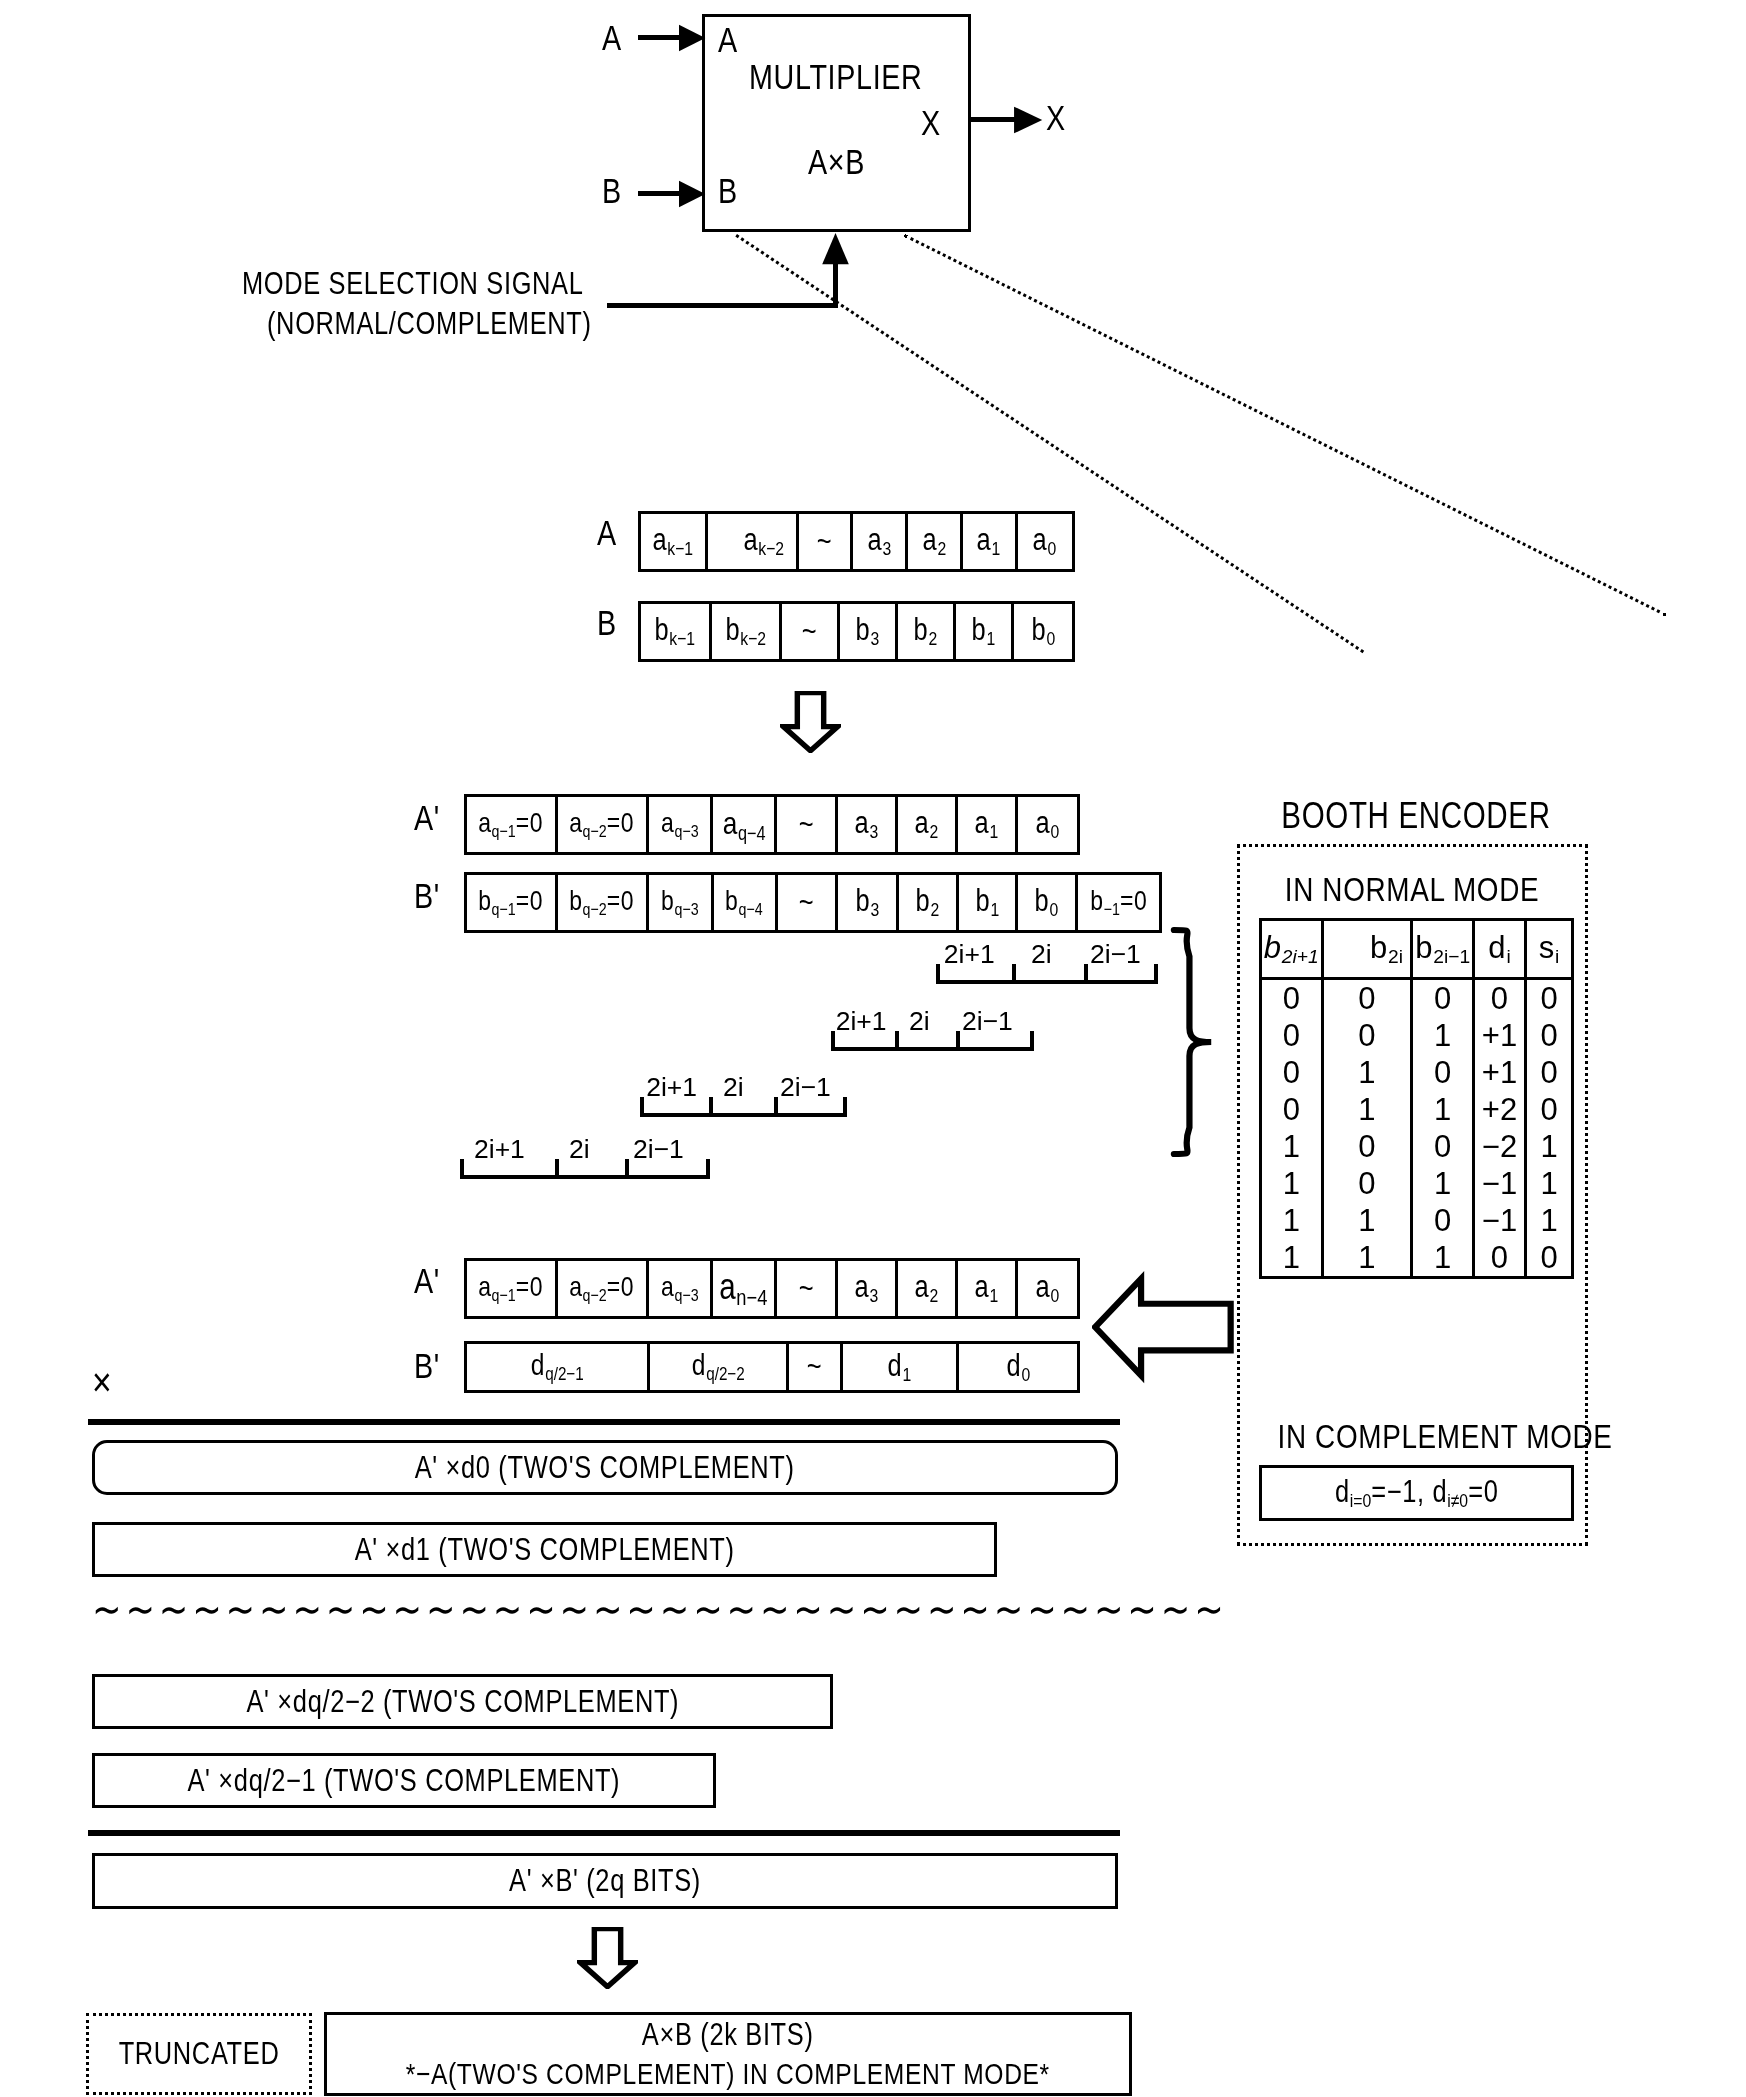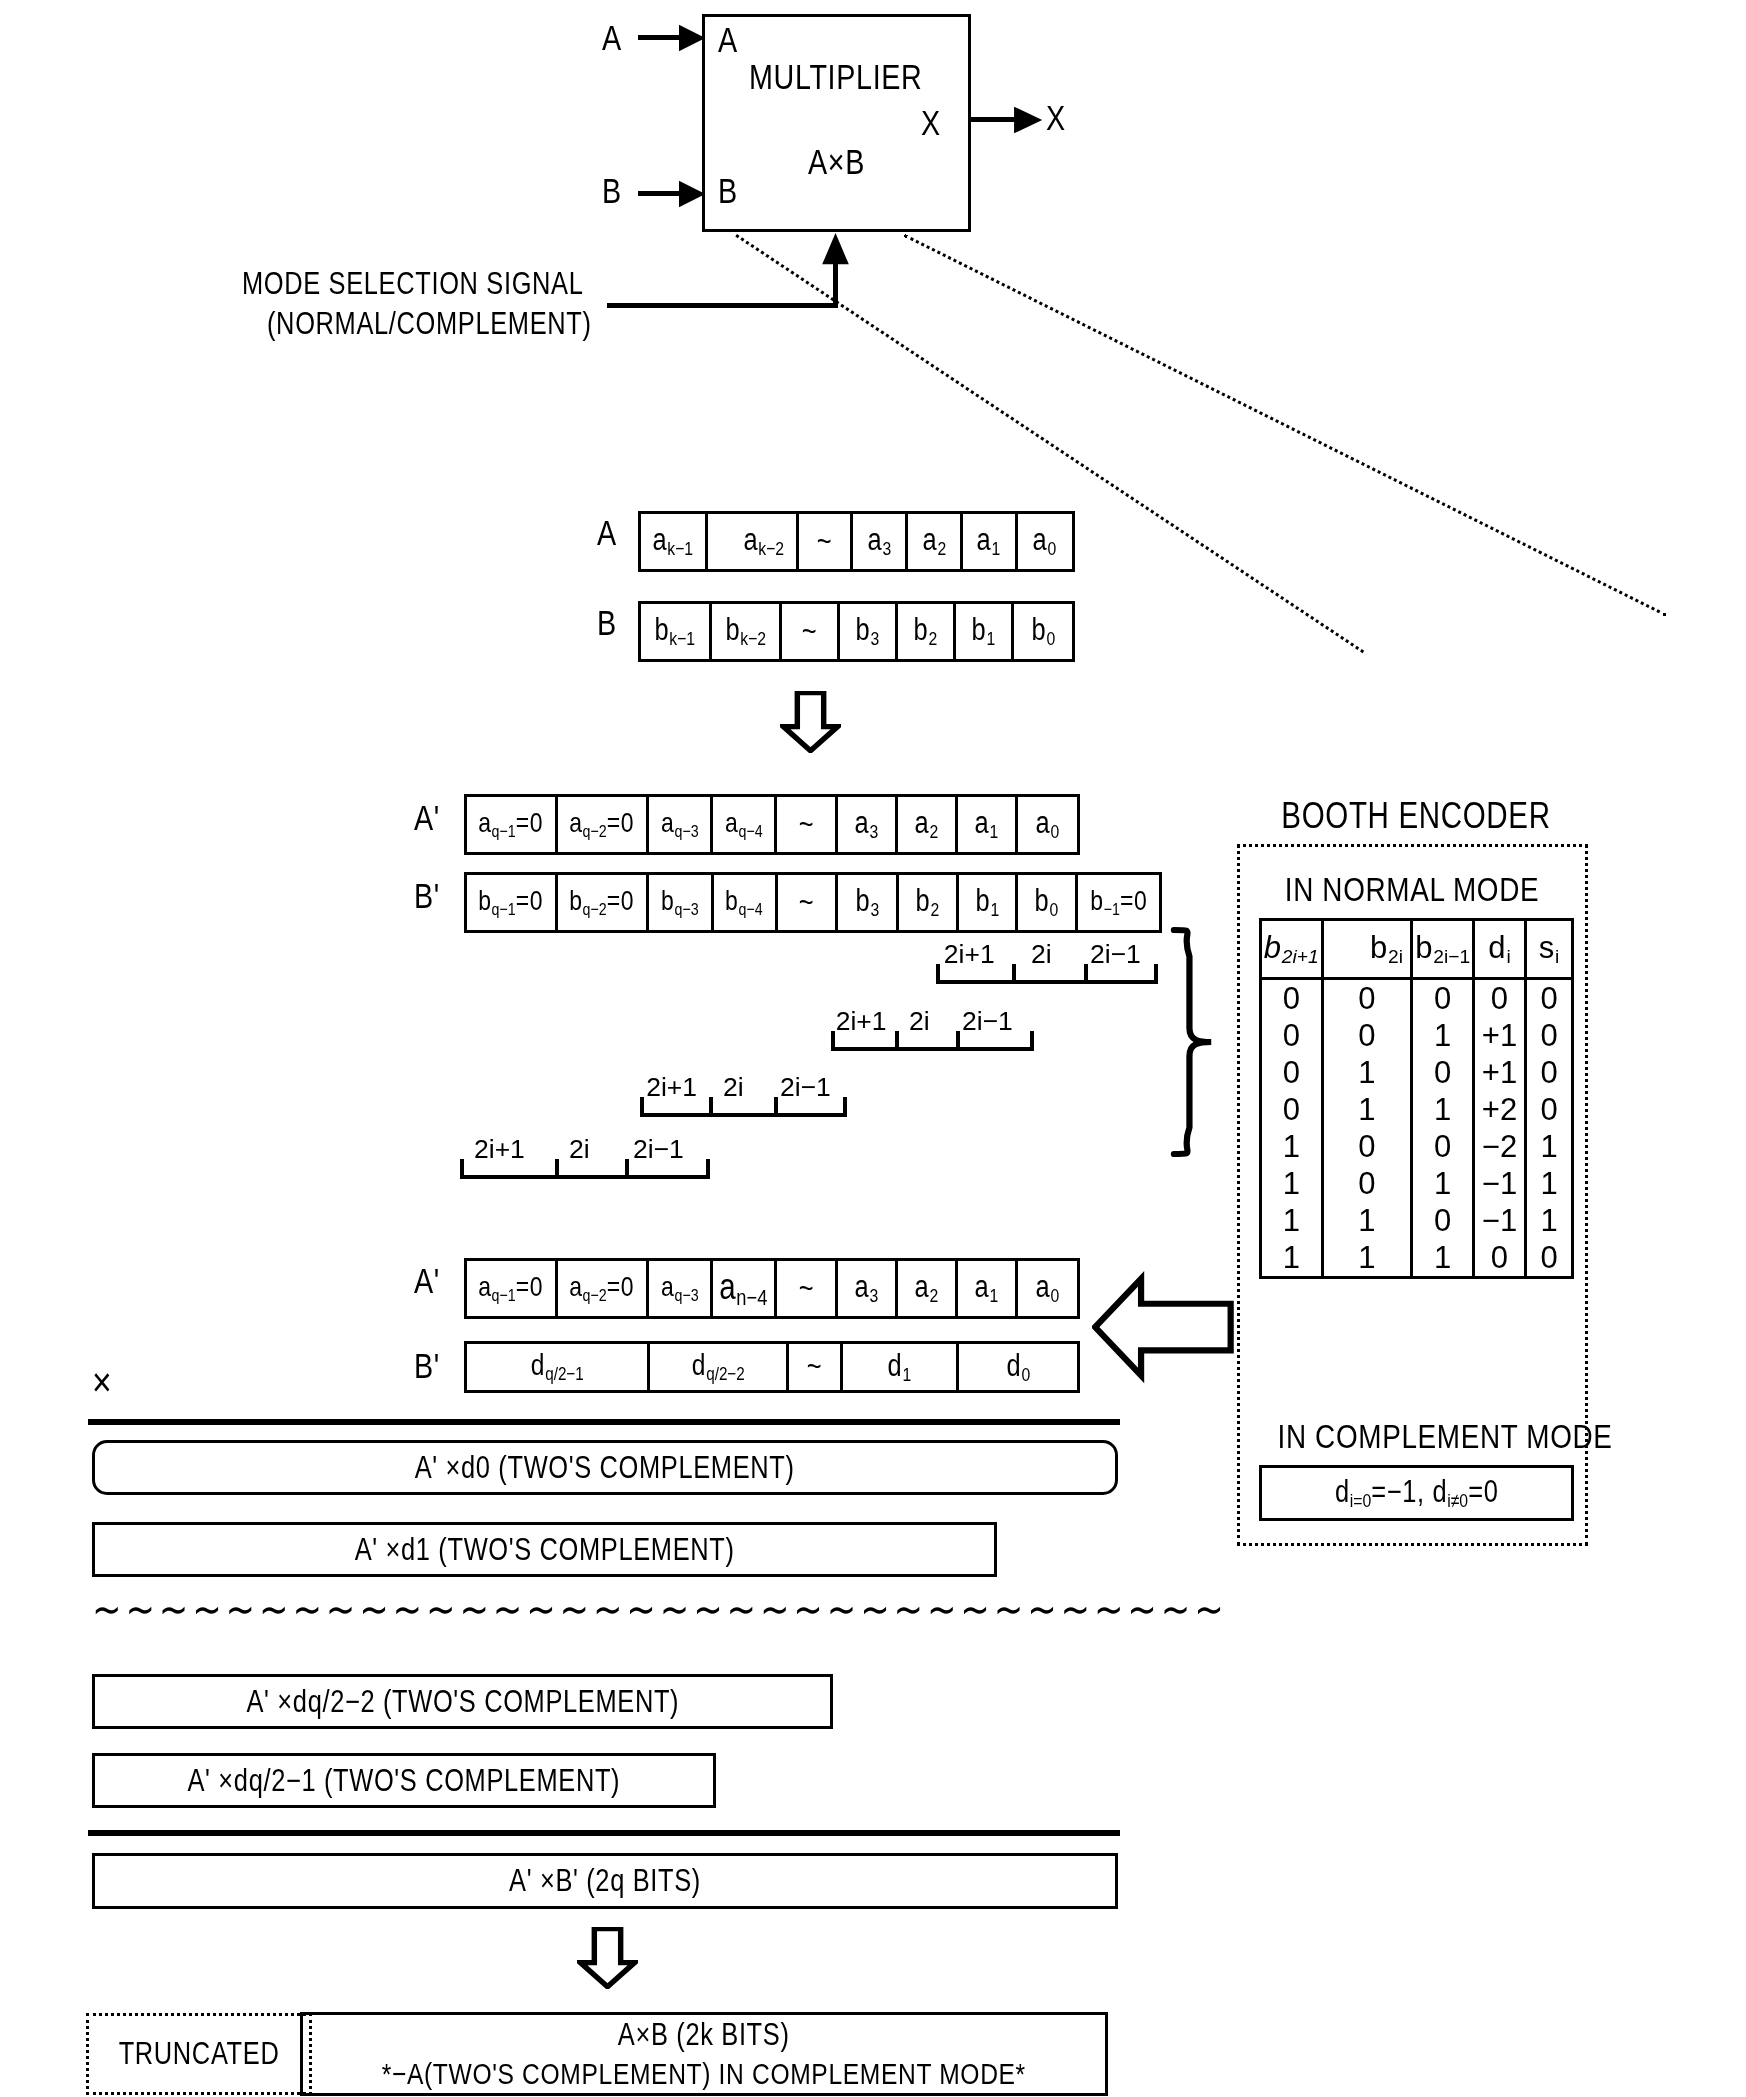--- a/index.html
+++ b/index.html
@@ -224,21 +224,21 @@
   <div class="abs bitrow" style="left:464px;top:794px;width:616px;height:61px;">
     <div class="cell" style="width:92px;font-size:28px;">
         <span class="cond-c">a<sub>q−1</sub>=0</span>
       </div>
     <div class="cell" style="width:92px;font-size:28px;">
         <span class="cond-c">a<sub>q−2</sub>=0</span>
       </div>
     <div class="cell" style="width:65px;font-size:28px;">
         <span class="cond-c">a<sub>q−3</sub></span>
       </div>
-    <div class="cell" style="width:65px;font-size:28px;">
+    <div class="cell" style="width:65px;font-size:32px;">
         <span class="cond-c">a<sub>q−4</sub></span>
       </div>
     <div class="cell" style="width:61px;">
         <span class="cond-c">~</span>
       </div>
     <div class="cell" style="width:61px;">
         <span class="cond-c">a<sub>3</sub></span>
       </div>
     <div class="cell" style="width:61px;">
         <span class="cond-c">a<sub>2</sub></span>
@@ -504,19 +504,19 @@
   </div>
 
   <svg class="abs" style="left:577px;top:1927px;" width="61" height="62" viewBox="0 0 78 80">
     <polygon points="22,2 56,2 56,46 74,46 39,77 4,46 22,46" fill="#fff" stroke="#000" stroke-width="7" stroke-linejoin="miter"></polygon>
   </svg>
 
   <div class="abs" style="left:86px;top:2013px;width:226px;height:82px;border:3.1px dotted #000;box-sizing:border-box;display:flex;align-items:center;justify-content:center;">
     <span class="cond-c" style="font-size:31px;">TRUNCATED</span>
   </div>
 
-  <div class="abs" style="left:300px;top:2012px;width:808px;height:84px;border:3.9px solid #000;box-sizing:border-box;display:flex;flex-direction:column;align-items:center;justify-content:center;">
+  <div class="abs" style="left:324px;top:2012px;width:808px;height:84px;border:3.9px solid #000;box-sizing:border-box;display:flex;flex-direction:column;align-items:center;justify-content:center;">
     <span class="cond-c" style="font-size:31px;margin-bottom:4.7px;">A×B  (2k BITS)</span>
     <span class="cond-c" style="font-size:30px;">*−A(TWO'S COMPLEMENT)  IN COMPLEMENT MODE*</span>
   </div>
 
 </div>
 
 
 </body></html>

